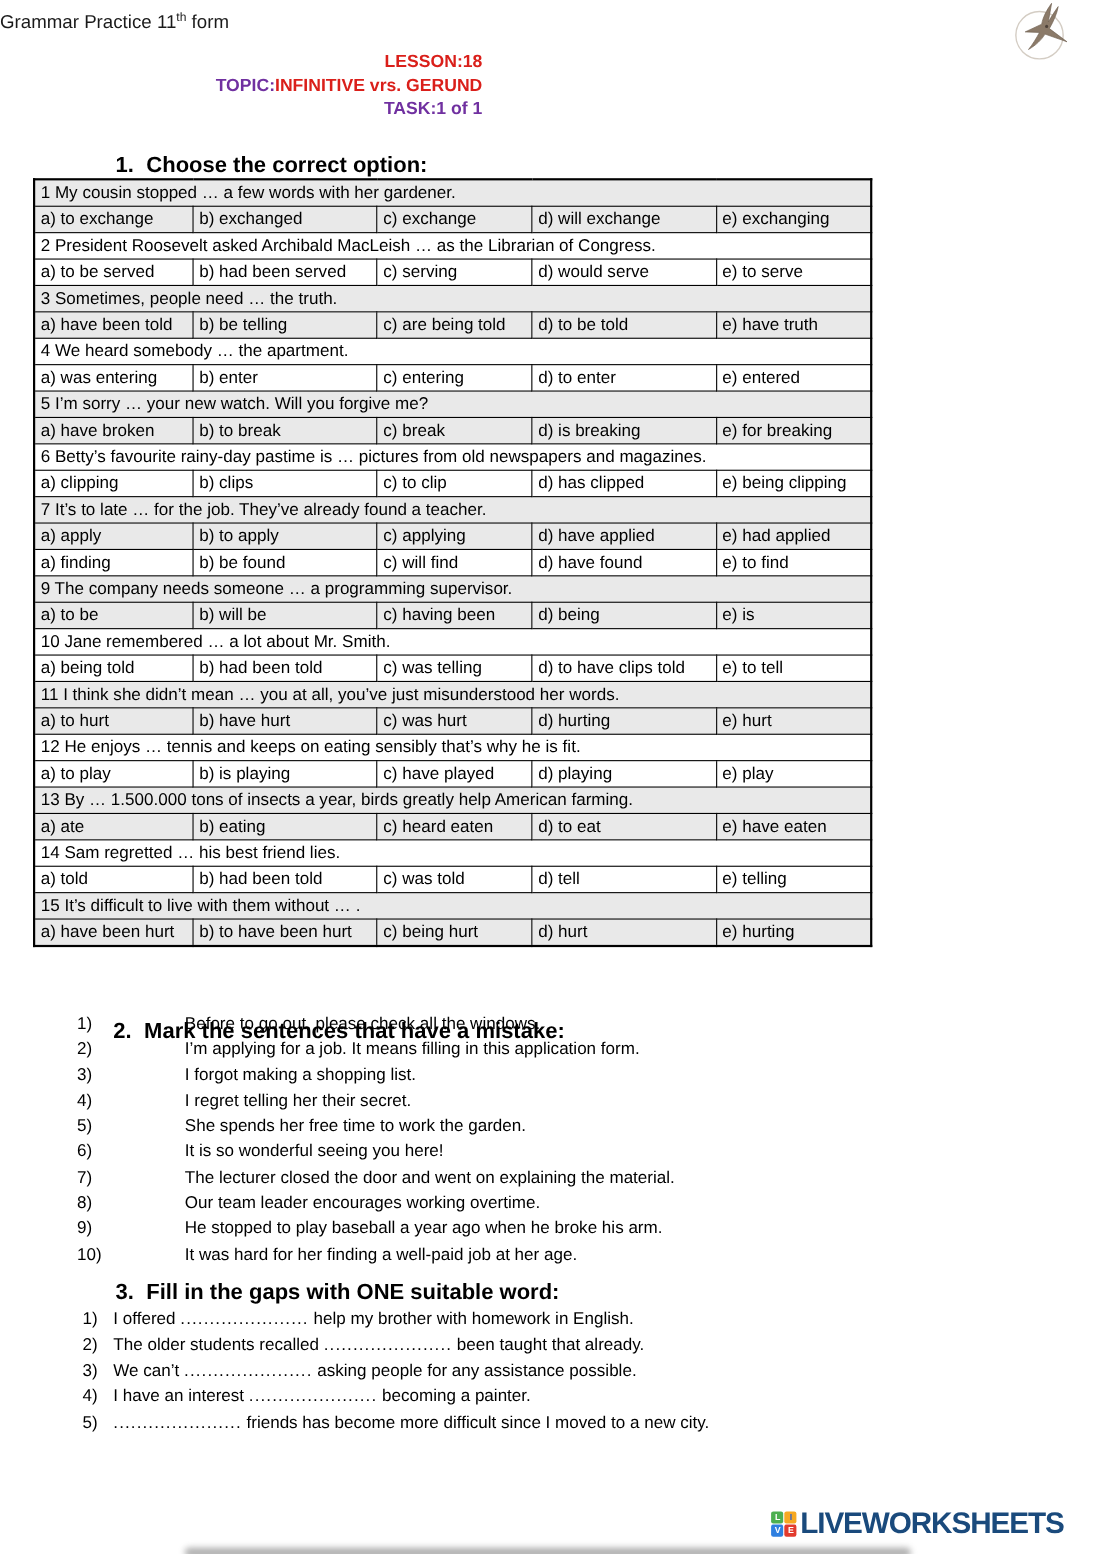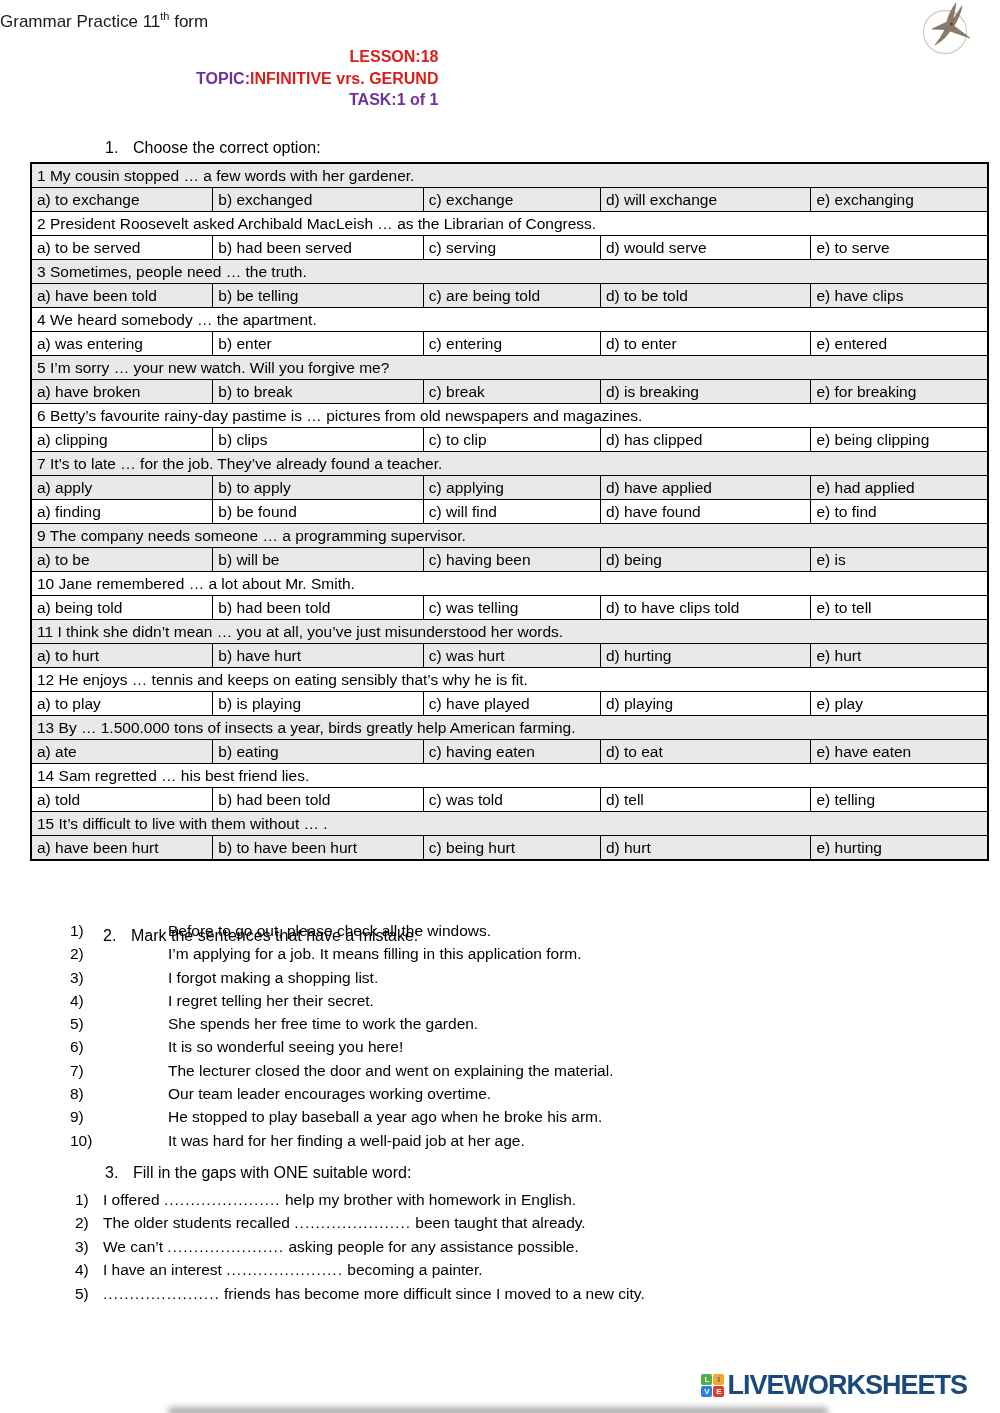--- a/index.html
+++ b/index.html
@@ -9,27 +9,27 @@
   }
   .page-title{
     position:absolute;top:10px;left:0;right:0;text-align:left;
     font-size:17px;color:#1a1a1a;
   }
   .page-title sup{font-size:11px;}
   .bird-icon{position:absolute;top:0px;right:20px;width:62px;height:58px;}
   .meta-block{position:absolute;top:46px;left:75px;font-weight:bold;font-size:16px;text-align:right;}
   .meta-row{height:21.5px;line-height:21.5px;white-space:nowrap;}
   .meta-label{display:inline-block;width:175px;}
-  .sec-heading{position:absolute;font-weight:normal;font-size:16px;white-space:nowrap;}
+  .sec-heading{position:absolute;font-weight:bold;font-size:20px;white-space:nowrap;}
   .sec-heading .sec-num{display:inline-block;width:28px;}
   #sec1-heading{top:139px;left:105px;}
   #sec2-heading{top:906px;left:103px;margin-top:21px;}
   #sec3-heading{top:1164px;left:105px;}
   table.options-table{
-    position:absolute;top:162px;left:30px;width:959px;
+    position:absolute;top:162px;left:30px;width:763px;
     border-collapse:collapse;table-layout:fixed;
     font-size:15.5px;border:2px solid #000;
   }
   table.options-table td{
     border:1px solid #000;height:23px;line-height:23px;
     padding:0 2px 0 5px;white-space:nowrap;overflow:hidden;
     vertical-align:middle;
   }
   tr.shaded td{background:#e9e9e9;}
   tr.plain td{background:#ffffff;}
@@ -104,21 +104,21 @@
         <td>e) to serve</td>
       </tr>
       <tr class="shaded">
         <td colspan="5">3 Sometimes, people need … the truth.</td>
       </tr>
       <tr class="shaded">
         <td>a) have been told</td>
         <td>b) be telling</td>
         <td>c) are being told</td>
         <td>d) to be told</td>
-        <td>e) have clips</td>
+        <td>e) have truth</td>
       </tr>
       <tr class="plain">
         <td colspan="5">4 We heard somebody … the apartment.</td>
       </tr>
       <tr class="plain">
         <td>a) was entering</td>
         <td>b) enter</td>
         <td>c) entering</td>
         <td>d) to enter</td>
         <td>e) entered</td>
@@ -199,21 +199,21 @@
         <td>c) have played</td>
         <td>d) playing</td>
         <td>e) play</td>
       </tr>
       <tr class="shaded">
         <td colspan="5">13 By … 1.500.000 tons of insects a year, birds greatly help American farming.</td>
       </tr>
       <tr class="shaded">
         <td>a) ate</td>
         <td>b) eating</td>
-        <td>c) having eaten</td>
+        <td>c) heard eaten</td>
         <td>d) to eat</td>
         <td>e) have eaten</td>
       </tr>
       <tr class="plain">
         <td colspan="5">14 Sam regretted … his best friend lies.</td>
       </tr>
       <tr class="plain">
         <td>a) told</td>
         <td>b) had been told</td>
         <td>c) was told</td>

